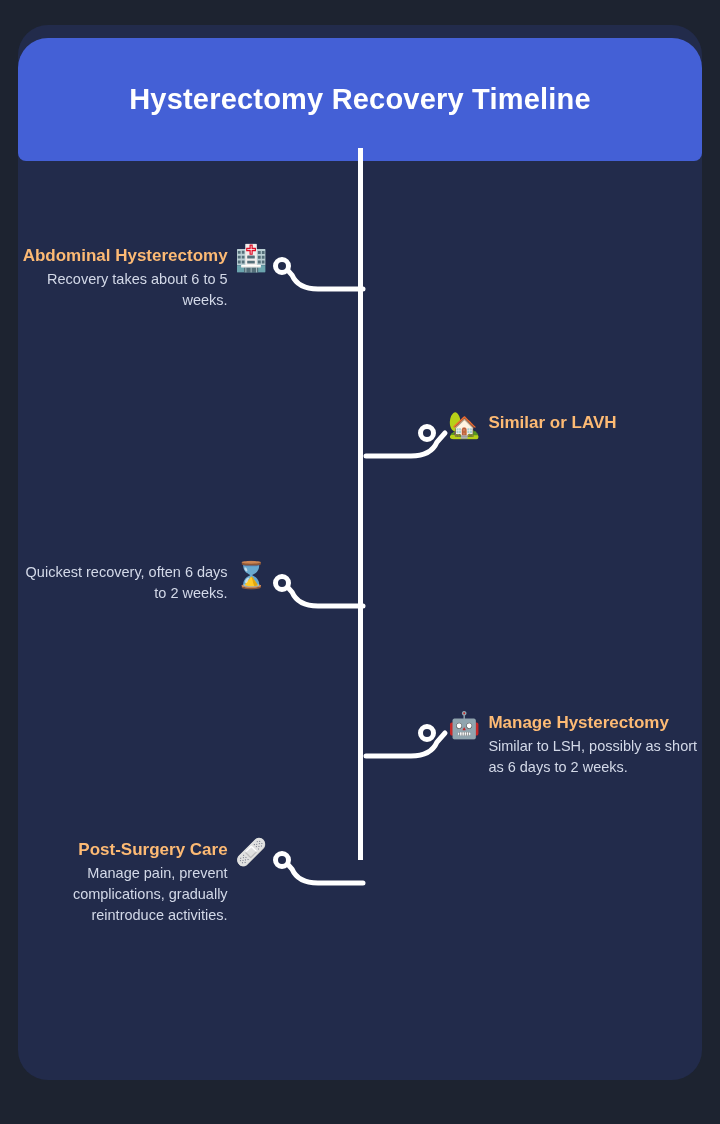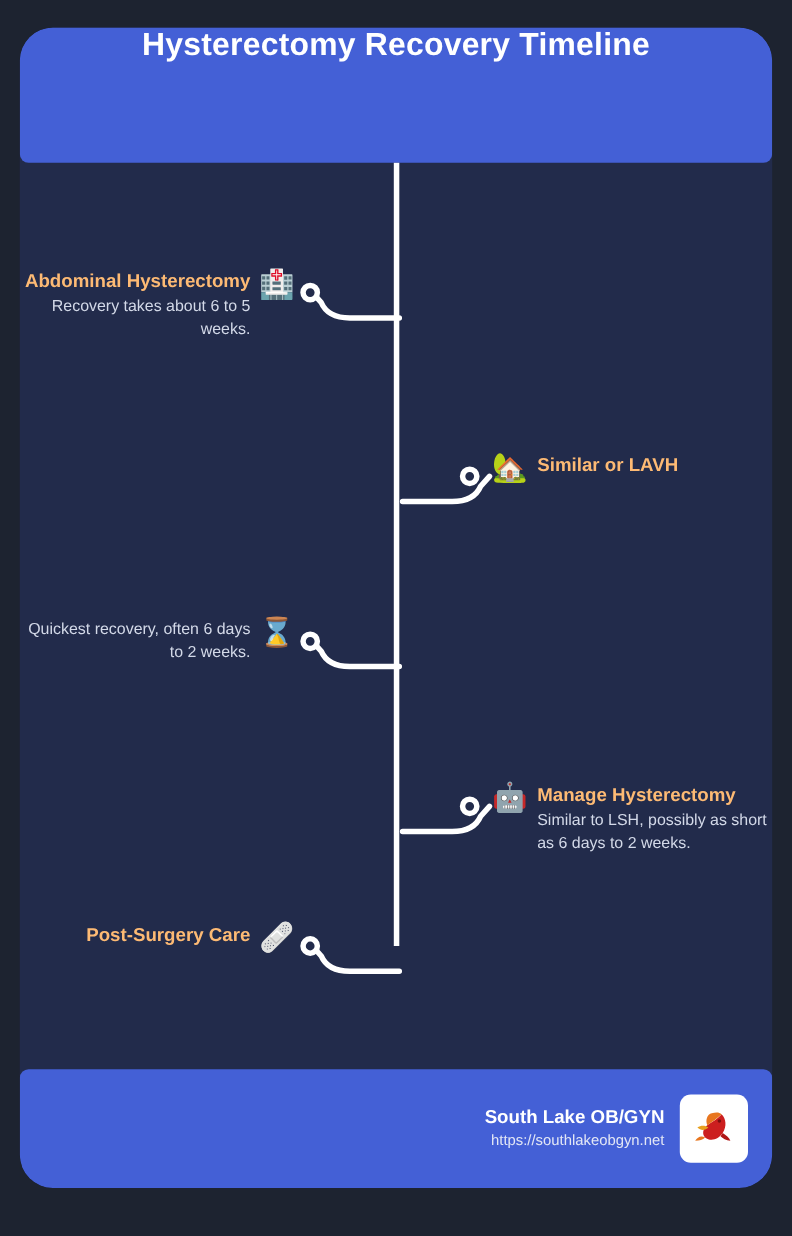--- a/index.html
+++ b/index.html
@@ -22,26 +22,27 @@
     height: 1055px;
     background: #222b4b;
     border-radius: 30px;
     overflow: hidden;
   }
 
   
   #header {
     position: absolute;
     left: 0;
-    top: 0;
+    top: 13px;
     width: 684px;
     height: 123px;
     background: #4460d6;
     border-radius: 30px 30px 8px 8px;
     display: flex;
+    align-items: center;
     justify-content: center;
   }
   #header-title {
     color: #ffffff;
     font-size: 29px;
     font-weight: bold;
     letter-spacing: 0.2px;
     text-align: center;
   }
 
@@ -237,38 +238,21 @@
         </div>
         <div class="row left" style="top: 712px;">
           <svg class="connector" viewBox="0 0 90 52">
             <path d="M 85 3 L 40 3 Q 20 3 14 17 L 6 26" fill="none" stroke="#ffffff" stroke-width="5" stroke-linecap="round" transform="translate(0,52) scale(1,-1)"></path>
           </svg>
           <div class="node"></div>
           <div class="entry">
             <span class="entry-icon">🩹</span>
             <div class="entry-text">
               <div class="entry-title">Post-Surgery Care</div>
+              <div class="entry-desc">Manage pain, prevent complications, gradually reintroduce activities.</div>
             </div>
           </div>
         </div>
       </div>
   </div>
 
-  <div id="footer">
-    <div id="footer-inner">
-      <div id="footer-text">
-        <div id="footer-brand">South Lake OB/GYN</div>
-        <div id="footer-url">https://southlakeobgyn.net</div>
-      </div>
-      <div id="footer-logo">
-        <svg width="46" height="46" viewBox="0 0 46 46" aria-hidden="true">
-          <path d="M30 10 C34 14 35 21 31 27 C27 33 20 35 15 31 C12 28 13 23 17 20 C21 17 27 14 30 10 Z" fill="#cc1f1f"></path>
-          <path d="M30 10 C26 14 21 17 17 20 C15 15 17 10 21 9 C25 8 28 8 30 10 Z" fill="#e8761f"></path>
-          <path d="M15 31 C11 29 8 31 6 34 C10 34 13 33 15 31 Z" fill="#e8761f"></path>
-          <path d="M31 27 C34 29 37 31 38 34 C34 34 31 32 29 30 Z" fill="#b01717"></path>
-          <path d="M8 22 C11 20 15 20 18 22 C15 25 11 25 8 22 Z" fill="#e8a01f"></path>
-          <circle cx="28" cy="16" r="1.6" fill="#7a0f0f"></circle>
-        </svg>
-      </div>
-    </div>
-  </div>
 
 </div>
 
 </body></html>

